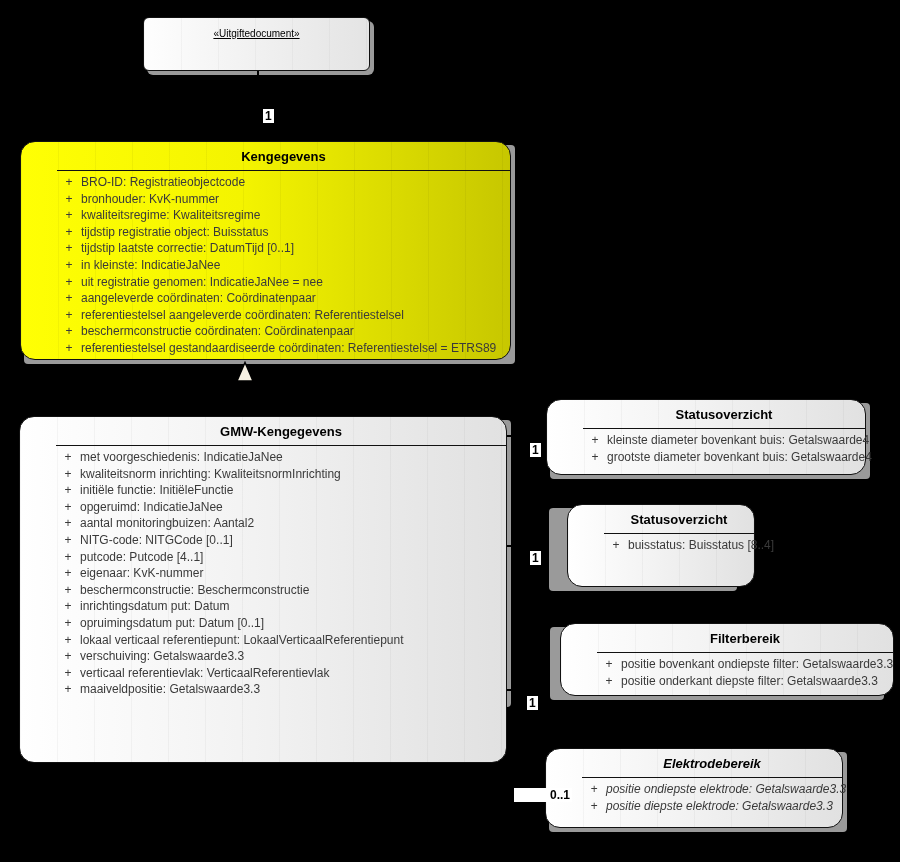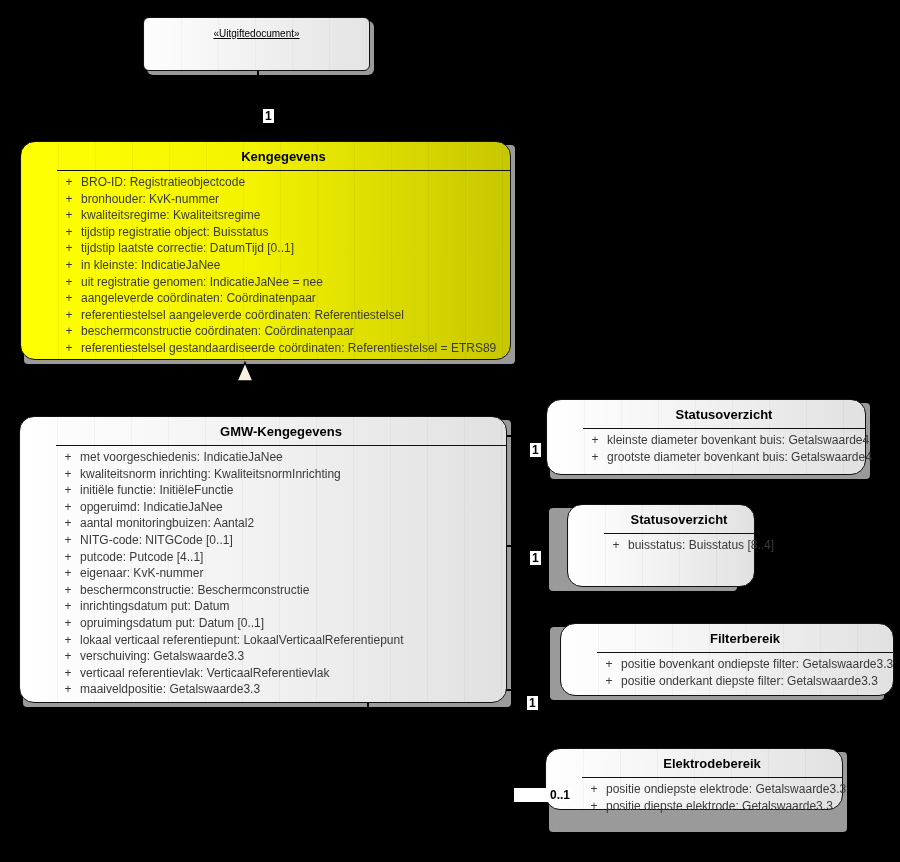--- a/index.html
+++ b/index.html
@@ -44,29 +44,29 @@
   .mult{
     position:absolute;z-index:4;background:#fff;color:#000;
     font-size:12px;font-weight:bold;line-height:14px;padding:0 2px;
   }
   .tri{position:absolute;z-index:4;}
   
   #box-gmwc{left:143px;top:17px;width:227px;height:54px;}
   #sh-gmwc{left:147px;top:21px;width:227px;height:54px;border-radius:6px;}
   #box-keng{left:20px;top:141px;width:491px;height:219px;}
   #sh-keng{left:24px;top:145px;width:491px;height:219px;}
-  #box-gmwk{left:19px;top:416px;width:488px;height:287px;}
+  #box-gmwk{left:19px;top:416px;width:488px;height:347px;}
   #sh-gmwk{left:23px;top:420px;width:488px;height:287px;}
   #box-diam{left:546px;top:399px;width:320px;height:76px;}
   #sh-diam{left:550px;top:403px;width:320px;height:76px;}
   #box-stat{left:567px;top:504px;width:188px;height:83px;}
   #sh-stat{left:549px;top:508px;width:188px;height:83px;}
   #box-filt{left:560px;top:623px;width:334px;height:73px;}
   #sh-filt{left:550px;top:627px;width:334px;height:73px;}
-  #box-elek{left:545px;top:748px;width:298px;height:62px;}
+  #box-elek{left:545px;top:748px;width:298px;height:80px;font-style:italic;}
   #sh-elek{left:549px;top:752px;width:298px;height:80px;}
   
   #c-doc{left:257px;top:71px;width:2px;height:71px;}
   #c-gen{left:244px;top:378px;width:2px;height:40px;}
   #c-diam{left:506px;top:435px;width:41px;height:2px;}
   #c-stat{left:506px;top:545px;width:40px;height:2px;}
   #c-filt{left:506px;top:689px;width:41px;height:2px;}
   #c-elek-v{left:367px;top:701px;width:2px;height:94px;}
   #c-elek-h{left:367px;top:793px;width:179px;height:2px;}
   

